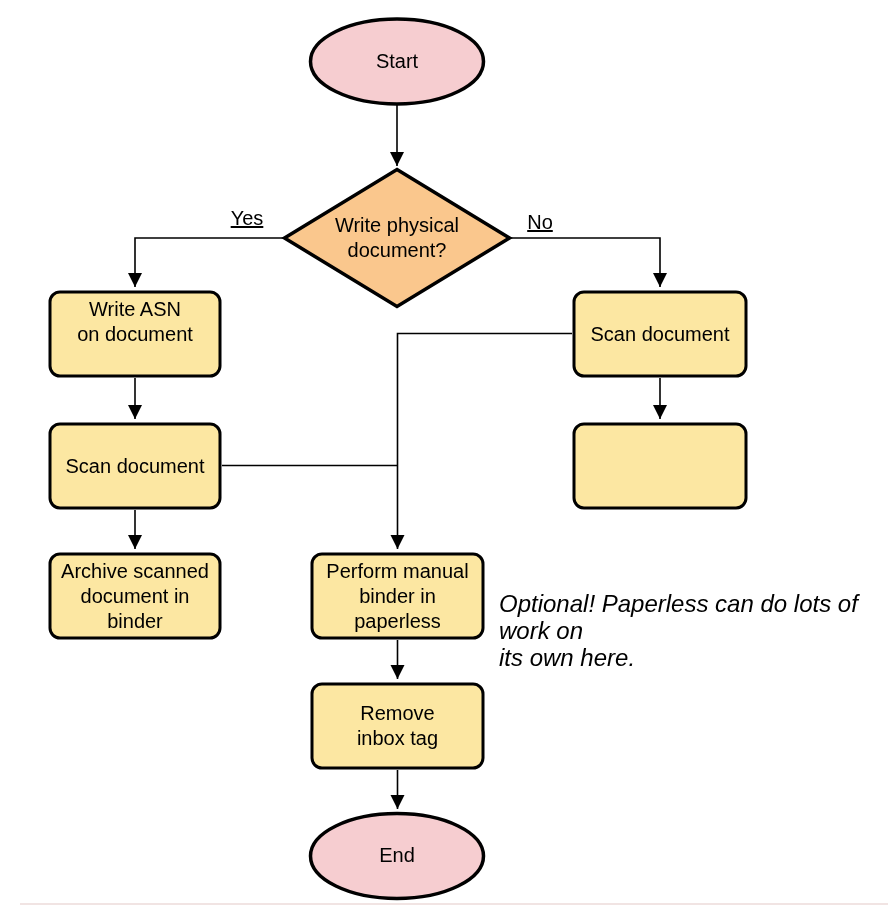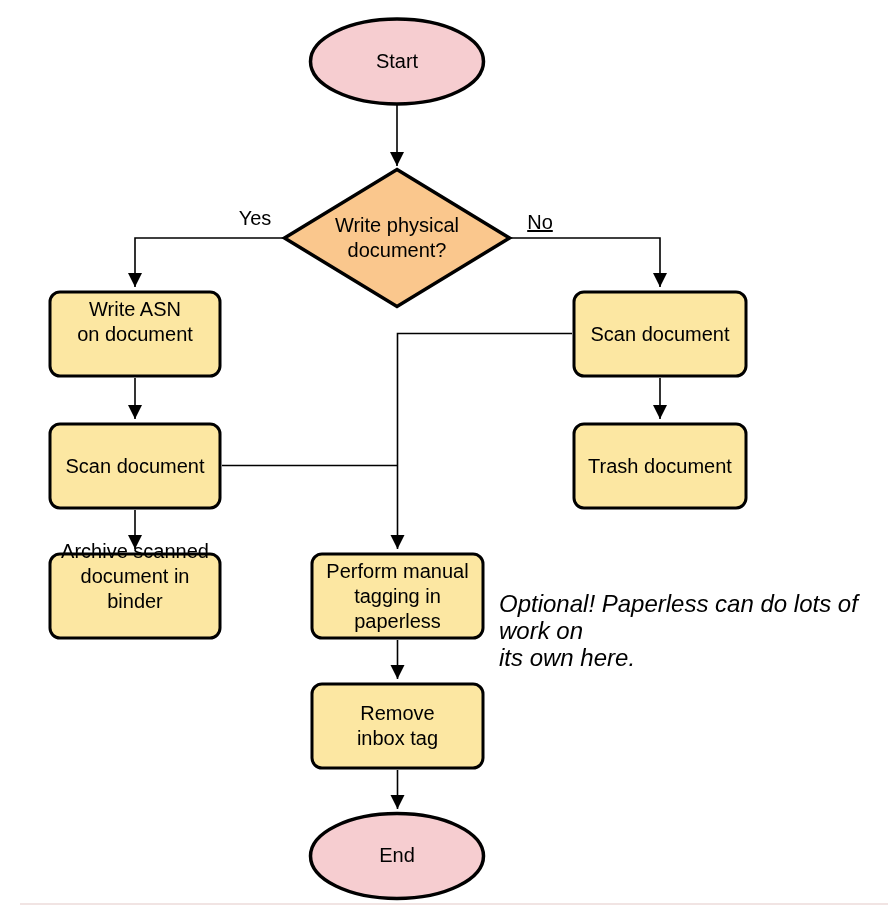--- a/index.html
+++ b/index.html
@@ -110,38 +110,37 @@
   <div class="label" style="left:289px; top:18px; width:176px; height:87px;">Start</div>
 
   <div class="label" style="left:277px; top:196px; width:200px; height:84px;">Write physical
 document?</div>
 
   <div class="label" style="left:29px; top:291px; width:172px; height:62px;">Write ASN
 on document</div>
 
   <div class="label" style="left:29px; top:423px; width:172px; height:86px;">Scan document</div>
 
-  <div class="label" style="left:29px; top:533px; width:172px; height:86px;">Archive scanned
+  <div class="label" style="left:29px; top:553px; width:172px; height:86px;">Archive scanned
 document in
 binder</div>
 
   <div class="label" style="left:553px; top:291px; width:174px; height:86px;">Scan document</div>
 
-  <div class="label" style="left:553px; top:423px; width:174px; height:86px;">Trash document</div>
 
   <div class="label" style="left:291px; top:553px; width:173px; height:86px;">Perform manual
-tagging in
+binder in
 paperless</div>
 
   <div class="label" style="left:291px; top:683px; width:173px; height:86px;">Remove
 inbox tag</div>
 
   <div class="label" style="left:289px; top:812px; width:176px; height:87px;">End</div>
 
-  <div class="edge-label" style="left:205px; top:206px; width:60px;">Yes</div>
+  <div class="edge-label" style="left:197px; top:206px; width:60px;text-decoration:underline;">Yes</div>
 
   <div class="edge-label" style="left:495px; top:210px; width:50px;text-decoration:underline;">No</div>
 
   <div class="note">Optional! Paperless can do lots of work on
 its own here.</div>
 
   <div class="footer-line"></div>
 
 </div>
 

